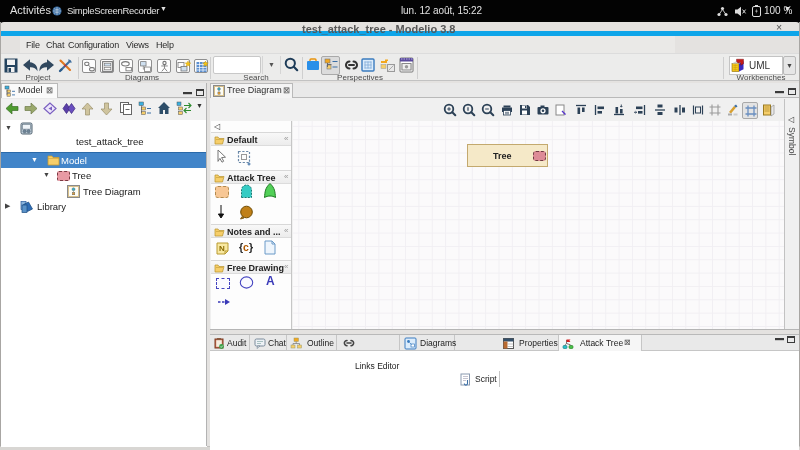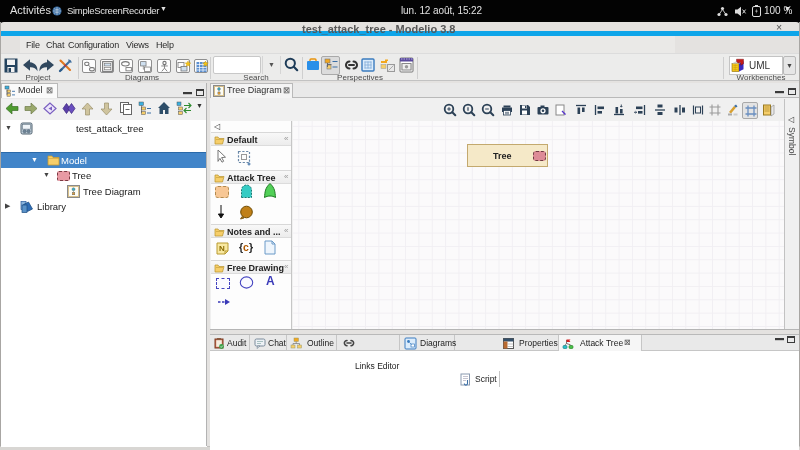--- a/index.html
+++ b/index.html
@@ -260,21 +260,21 @@
   <div class="a" style="left:205px;top:0;width:1px;height:363px;background:#b3b3b3;z-index:5;"></div>
     <div class="a" id="tree" style="left:0;top:37px;width:206px;height:327px;background:#ffffff;font-size:9.5px;color:#1a1a1a;">
       <div class="a" style="left:0;top:1px;width:206px;height:16px;">
         <span class="a" style="left:4px;top:3px;font-size:7px;color:#444;">▼</span>
         <svg class="a" style="left:19px;top:1px;" width="13" height="13" viewBox="0 0 13 13">
           <rect x="1" y="1" width="11" height="11" rx="1.5" fill="#c2d0dc" stroke="#51626f"></rect>
           <rect x="2.5" y="2.5" width="8" height="4.6" fill="#f0f5f9" stroke="#51626f" stroke-width=".5"></rect>
           <circle cx="4.6" cy="9.3" r="1.7" fill="#6d8396" stroke="#51626f" stroke-width=".4"></circle>
           <circle cx="8.6" cy="9.3" r="1.7" fill="#6d8396" stroke="#51626f" stroke-width=".4"></circle>
         </svg>
-        <span class="a" style="left:35px;top:2px;padding-left:40px;">test_attack_tree</span>
+        <span class="a" style="left:35px;top:15px;padding-left:40px;">test_attack_tree</span>
       </div>
       <div class="a" style="left:0;top:32px;width:206px;height:16px;background:#4285c9;border-top:1px solid #2a6aaa;">
         <span class="a" style="left:30px;top:3px;font-size:7px;color:#fff;">▼</span>
         <svg class="a" style="left:46px;top:2px;" width="13" height="11" viewBox="0 0 13 11">
           <path d="M1 1h4l1 1.5h6V10H1z" fill="#f6ce6a" stroke="#c89a30" stroke-width=".8"></path>
           <path d="M1 3.5h11" stroke="#c89a30" stroke-width=".5"></path>
         </svg>
         <span class="a" style="left:60px;top:2px;color:#fff;">Model</span>
       </div>
       <div class="a" style="left:0;top:48px;width:206px;height:16px;">

